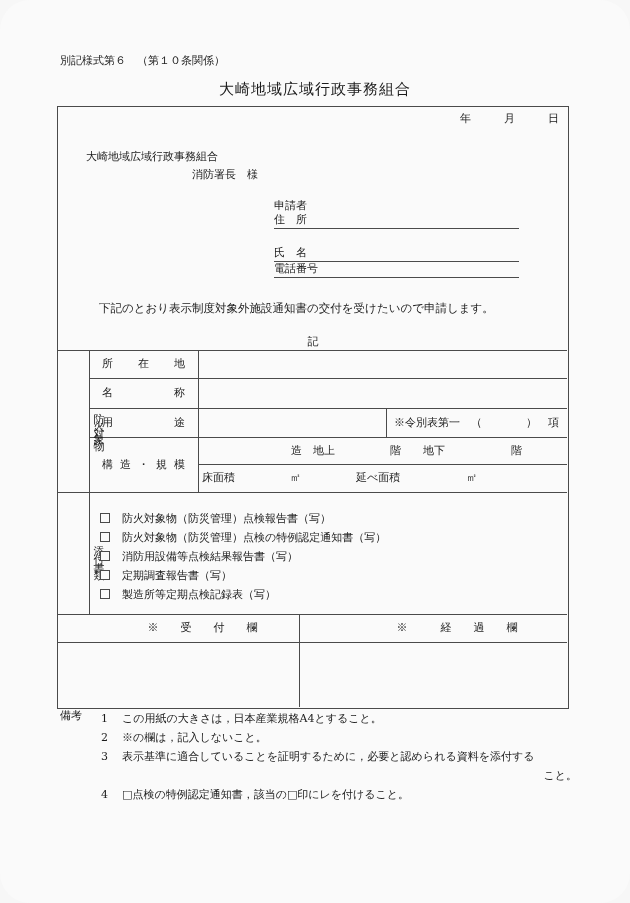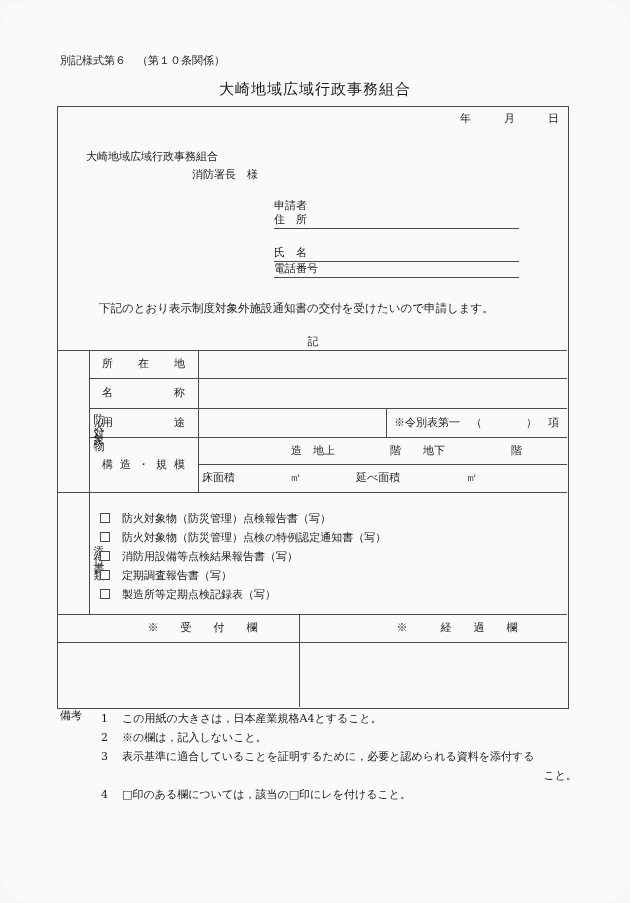--- a/index.html
+++ b/index.html
@@ -129,18 +129,18 @@
       </div>
       <div class="note-row">
         <span class="note-no">3</span>
         <span class="note-txt">
           <div>表示基準に適合していることを証明するために，必要と認められる資料を添付する</div>
           <div class="note-cont">こと。</div>
         </span>
       </div>
       <div class="note-row">
         <span class="note-no">4</span>
-        <span class="note-txt">□印のある欄については，該当の□印にレを付けること。</span>
+        <span class="note-txt">□点検の特例認定通知書，該当の□印にレを付けること。</span>
       </div>
     </div>
   </div>
 
 </div>
 
 </body></html>

